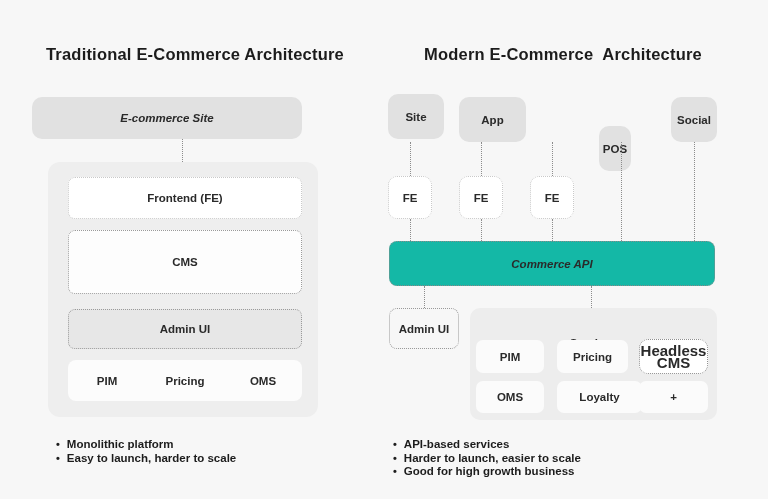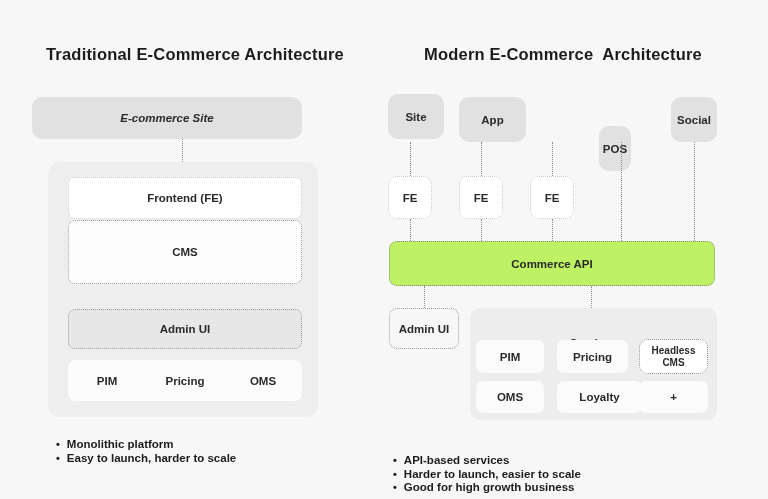--- a/index.html
+++ b/index.html
@@ -21,21 +21,21 @@
     display: flex; align-items: center; justify-content: center;
     font-size: 11.5px; font-weight: 600; color: #2a2a2a;
     text-align: center;
   }
   .gray-box  { background:#e1e1e1; border-radius:10px; }
   .panel     { position:absolute; background:#eeeeee; border-radius:12px; }
   .white-dot { background:#ffffff; border:1px dotted #c9c9c9; border-radius:7px; }
   .dark-dot  { background:#fdfdfd; border:1px dotted #9a9a9a; border-radius:7px; }
   .admin-l   { background:#e7e7e7; border:1px dotted #9a9a9a; border-radius:7px; }
   .admin-r   { background:transparent; border:1px dotted #9a9a9a; border-radius:8px; }
-  .api       { background:#bef264; border:1px dotted #8a8a8a; border-radius:8px; }
+  .api       { background:#14b8a6; border:1px dotted #8a8a8a; border-radius:8px;font-style:italic; }
   .cell      { background:#fbfbfb; border-radius:7px; }
   .vline {
     position:absolute; width:0;
     border-left:1px dotted #8c8c8c;
   }
   .modules-row {
     position:absolute; display:flex; box-sizing:border-box;
     background:#fcfcfc; border-radius:8px;
   }
   .modules-row > div {
@@ -47,38 +47,38 @@
     display:flex; align-items:flex-start;
     font-size:11.5px; line-height:13.5px; font-weight:600; color:#1c1c1c;
   }
   .bullet-line::before {
     content:"\2022"; font-size:11px; margin-right:7px; color:#1c1c1c;
   }
   .svc-label {
     position:absolute; text-align:center;
     font-size:11.5px; font-weight:600; color:#2a2a2a;
   }
-  .two-line { line-height:11.5px; font-size:10px; padding:0 4px; }
+  .two-line { line-height:11.5px; font-size:15px; padding:0 4px; }
 </style>
 </head>
 <body>
 
 <div id="canvas">
 
   <div class="title" style="left:46px; top:45px;text-align:right;">Traditional E-Commerce Architecture</div>
 
   <div class="box gray-box" style="left:32px; top:97px; width:270px; height:42px;font-style:italic;">E-commerce Site</div>
 
   <div class="vline" style="left:182px; top:139px; height:23px;"></div>
 
   <div class="panel" style="left:48px; top:162px; width:270px; height:255px;"></div>
 
   <div class="box white-dot" style="left:68px; top:177px; width:234px; height:42px;">Frontend (FE)</div>
 
-  <div class="box dark-dot" style="left:68px; top:220px; width:234px; height:64px;">CMS</div>
+  <div class="box dark-dot" style="left:68px; top:230px; width:234px; height:64px;">CMS</div>
 
   <div class="box admin-l" style="left:68px; top:309px; width:234px; height:40px;">Admin UI</div>
 
   <div class="modules-row" style="left:68px; top:360px; width:234px; height:41px;">
     <div>PIM</div>
     <div>Pricing</div>
     <div>OMS</div>
   </div>
 
   <div class="bullets" style="left:56px; top:438px;">
@@ -118,19 +118,19 @@
   <div class="svc-label" style="left:470px; top:316px; width:247px;margin-top:21px;">Services</div>
 
   <div class="box cell" style="left:476px; top:340px; width:68px; height:33px;">PIM</div>
   <div class="box cell" style="left:557px; top:340px; width:71px; height:33px;">Pricing</div>
   <div class="box dark-dot two-line" style="left:639px; top:339px; width:69px; height:35px; border-radius:9px; background:#ffffff; border-color:#8f8f8f;">Headless CMS</div>
 
   <div class="box cell" style="left:476px; top:381px; width:68px; height:32px;">OMS</div>
   <div class="box cell" style="left:557px; top:381px; width:85px; height:32px;">Loyalty</div>
   <div class="box cell" style="left:639px; top:381px; width:69px; height:32px;">+</div>
 
-  <div class="bullets" style="left:393px; top:438px;margin-top:16px;">
+  <div class="bullets" style="left:393px; top:438px;">
     <div class="bullet-line">API-based services</div>
     <div class="bullet-line">Harder to launch, easier to scale</div>
     <div class="bullet-line">Good for high growth business</div>
   </div>
 
 </div>
 
 </body></html>

